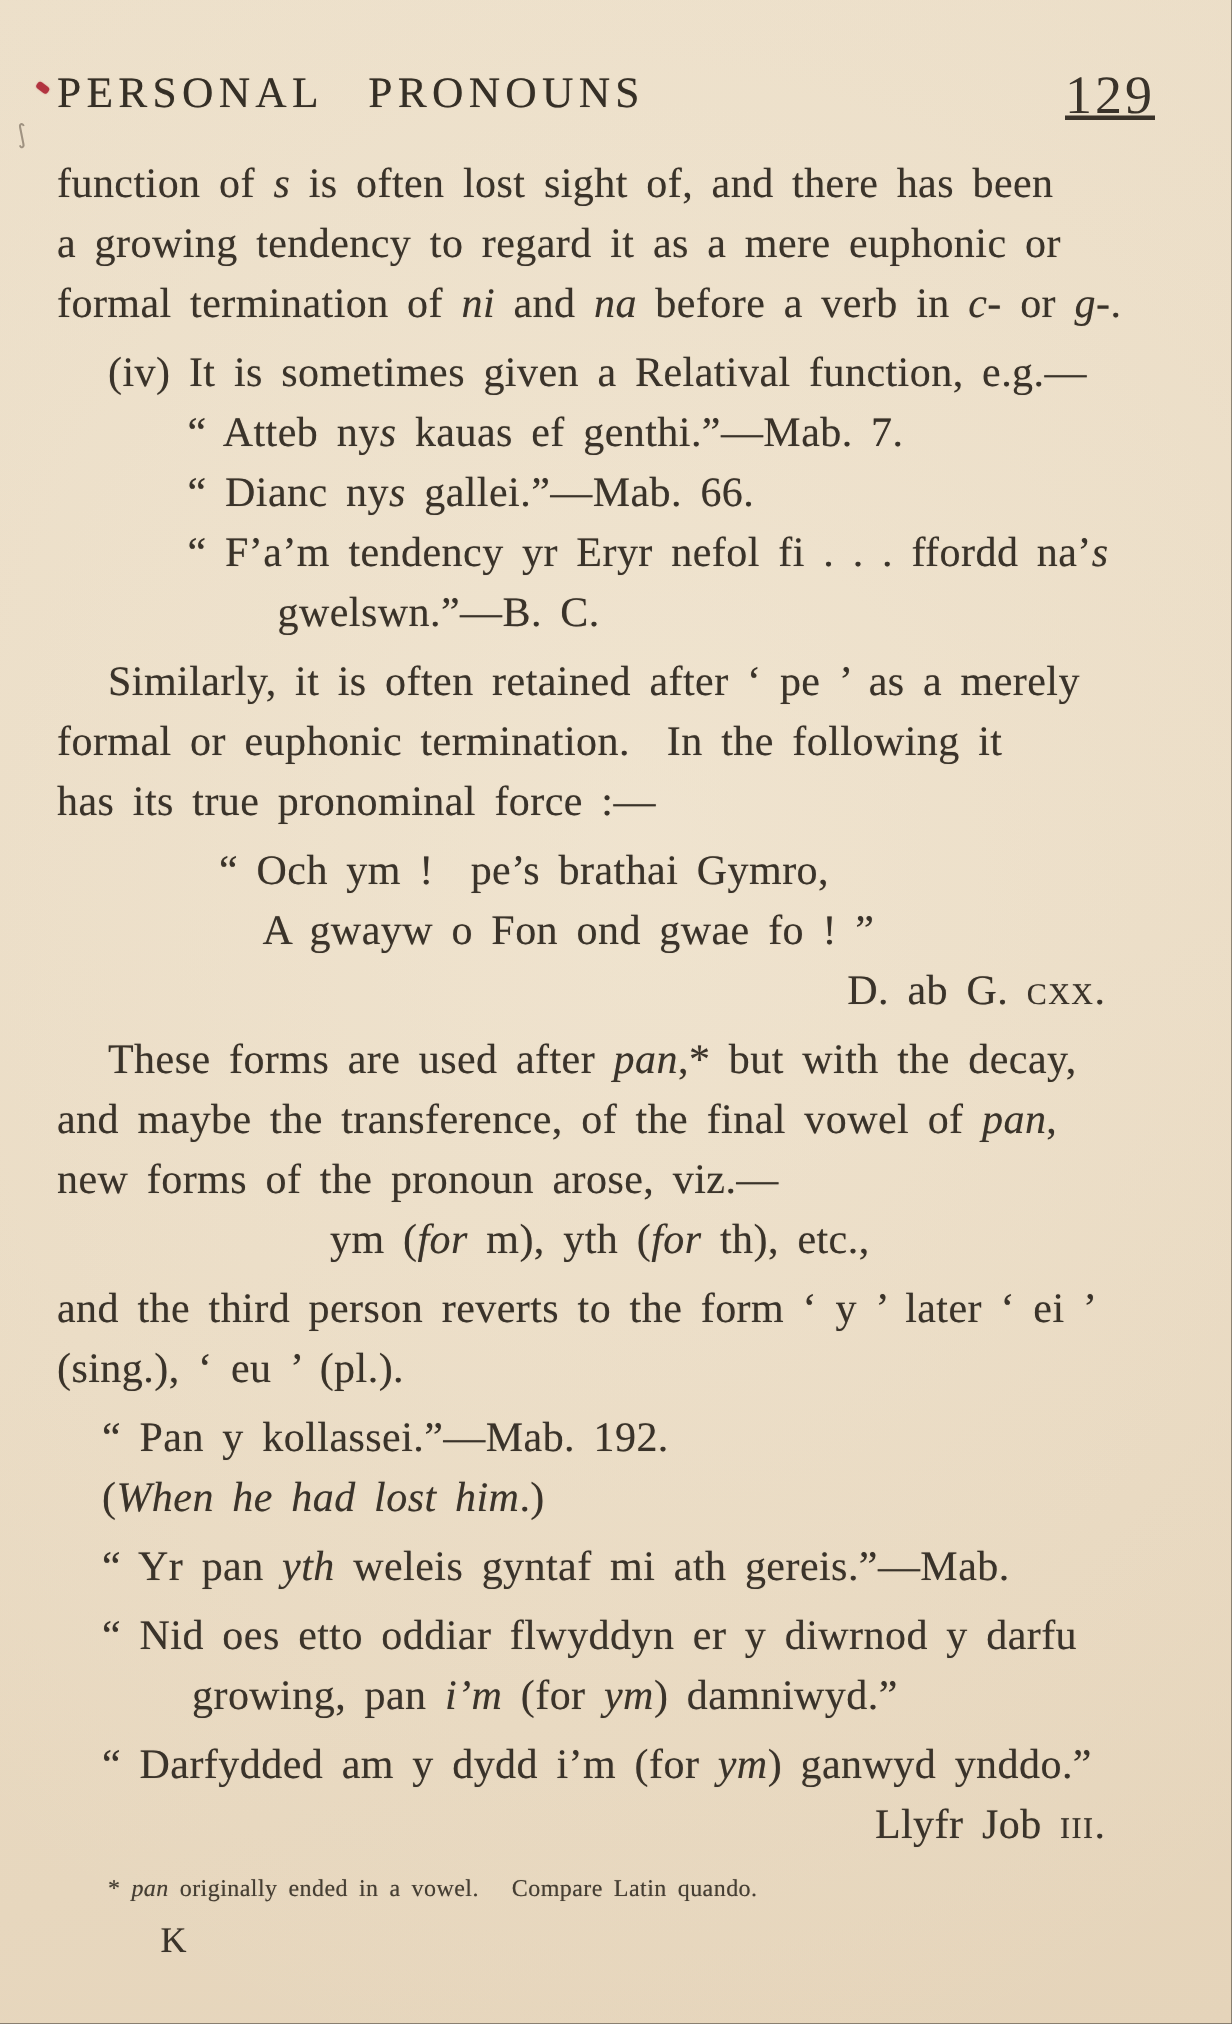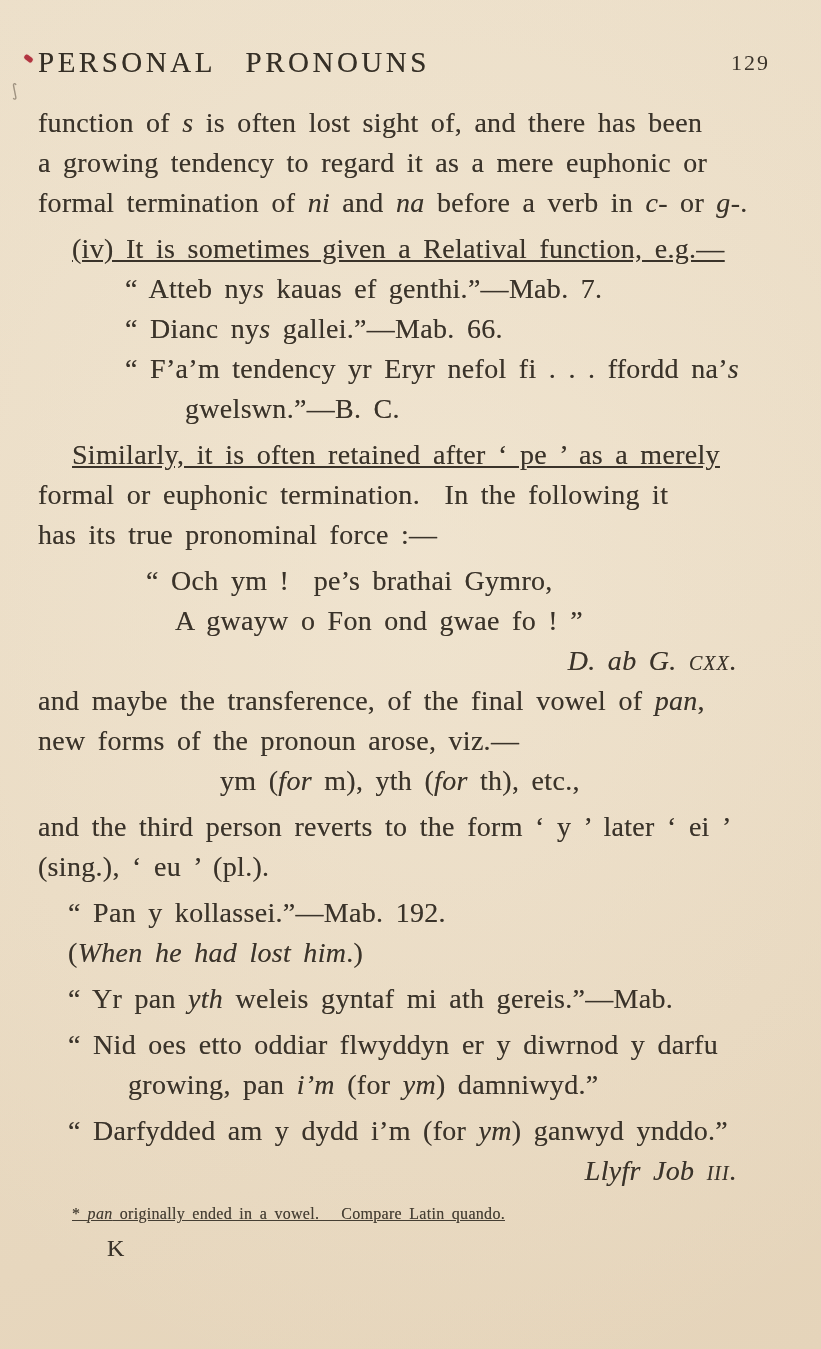--- a/index.html
+++ b/index.html
@@ -19,39 +19,39 @@
   }
   .header-row{
     position:relative;line-height:34px;height:34px;
     margin-bottom:24px;
   }
   .title{
     font-size:29px;letter-spacing:3.5px;word-spacing:20px;color:#352f26;
     text-shadow:0 0 0.5px rgba(55,47,36,0.55);
   }
   .pagenum{
-    position:absolute;right:0;top:1px;font-size:22px;letter-spacing:2px;color:#3a332a;
+    position:absolute;right:0;top:1px;font-size:36px;letter-spacing:2px;color:#3a332a;text-decoration:underline;
   }
   .line{
     font-size:28px;line-height:40px;white-space:pre;
     letter-spacing:0.3px;word-spacing:5px;
     text-shadow:0 0 0.5px rgba(55,47,36,0.5);
   }
   .it{font-style:italic;}
   .sc{font-variant:small-caps;letter-spacing:1px;}
   .sb{margin-top:6px;}
-  .para{padding-left:34px;text-decoration:underline;}
+  .para{padding-left:34px;}
   .quote{padding-left:87px;}
   .quoteCont{padding-left:147px;}
   .poem{padding-left:108px;}
   .poem2{padding-left:137px;}
   .inset{padding-left:182px;}
   .exq{padding-left:30px;}
   .exqCont{padding-left:90px;}
-  .right{text-align:right;padding-right:33px;font-style:italic;}
+  .right{text-align:right;padding-right:33px;}
   .small{font-size:16px;line-height:34px;word-spacing:3px;color:#453e33;}
   .sig{padding-left:69px;font-size:24px;line-height:34px;}
   .red-ink-mark{
     position:absolute;left:24px;top:56px;width:9px;height:5px;
     background:#b23440;border-radius:2px;transform:rotate(38deg);
     box-shadow:0 0 1px rgba(178,52,64,0.6);
   }
   .pencil-mark{
     position:absolute;left:10px;top:80px;color:#8d8070;font-size:17px;
     transform:rotate(-14deg);font-family:"DejaVu Sans",sans-serif;opacity:0.8;
@@ -77,20 +77,21 @@
         <div class="line quote"><span>“ Atteb ny</span><span class="it">s</span><span> kauas ef genthi.”—Mab. 7.</span></div>
         <div class="line quote"><span>“ Dianc ny</span><span class="it">s</span><span> gallei.”—Mab. 66.</span></div>
         <div class="line quote"><span>“ F’a’m tendency yr Eryr nefol fi . . . ffordd na’</span><span class="it">s</span></div>
         <div class="line quoteCont"><span>gwelswn.”—B. C.</span></div>
         <div class="line para sb"><span>Similarly, it is often retained after ‘ pe ’ as a merely</span></div>
         <div class="line body"><span>formal or euphonic termination.&nbsp; In the following it</span></div>
         <div class="line body"><span>has its true pronominal force :—</span></div>
         <div class="line poem sb"><span>“ Och ym !&nbsp; pe’s brathai Gymro,</span></div>
         <div class="line poem2"><span>A gwayw o Fon ond gwae fo ! ”</span></div>
         <div class="line body right"><span>D. ab G. </span><span class="sc">cxx</span><span>.</span></div>
+        <div class="line para sb"><span>These forms are used after </span><span class="it">pan</span><span>,* but with the decay,</span></div>
         <div class="line body"><span>and maybe the transference, of the final vowel of </span><span class="it">pan</span><span>,</span></div>
         <div class="line body"><span>new forms of the pronoun arose, viz.—</span></div>
         <div class="line inset"><span>ym (</span><span class="it">for</span><span> m), yth (</span><span class="it">for</span><span> th), etc.,</span></div>
         <div class="line body sb"><span>and the third person reverts to the form ‘ y ’ later ‘ ei ’</span></div>
         <div class="line body"><span>(sing.), ‘ eu ’ (pl.).</span></div>
         <div class="line exq sb"><span>“ Pan y kollassei.”—Mab. 192.</span></div>
         <div class="line exq"><span>(</span><span class="it">When he had lost him</span><span>.)</span></div>
         <div class="line exq sb"><span>“ Yr pan </span><span class="it">yth</span><span> weleis gyntaf mi ath gereis.”—Mab.</span></div>
         <div class="line exq sb"><span>“ Nid oes etto oddiar flwyddyn er y diwrnod y darfu</span></div>
         <div class="line exqCont"><span>growing, pan </span><span class="it">i’m</span><span> (for </span><span class="it">ym</span><span>) damniwyd.”</span></div>

